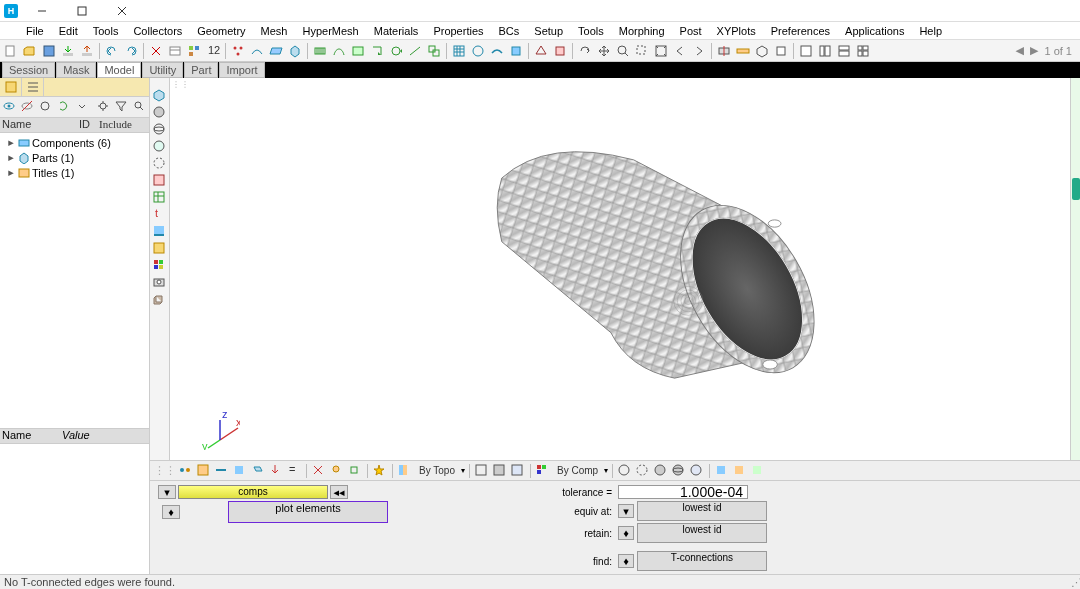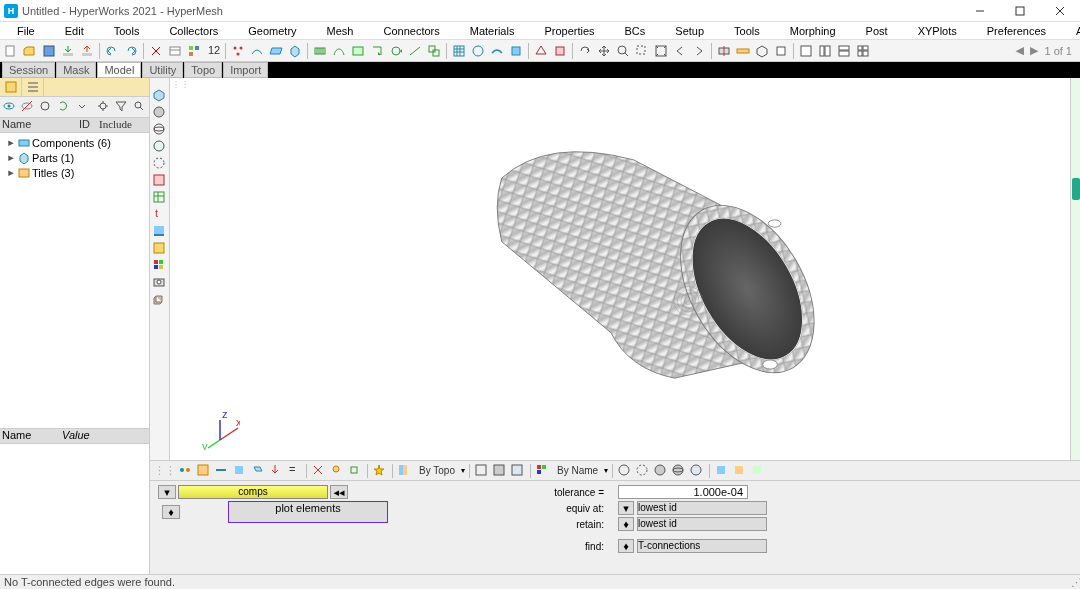--- a/index.html
+++ b/index.html
@@ -3,21 +3,21 @@
 <meta charset="utf-8">
 <style>
 * { box-sizing: border-box; margin: 0; padding: 0; font-family: "Segoe UI", Tahoma, sans-serif; font-size: 11px; }
 body { background: #f0f0f0; width: 1080px; height: 589px; overflow: hidden; display: flex; flex-direction: column; }
 
 .titlebar { background: #fff; height: 22px; display: flex; align-items: center; padding-left: 4px; border-bottom: 1px solid #ddd; }
 .titlebar .app-icon { width: 14px; height: 14px; margin-right: 4px; background: #00a0e0; border-radius: 2px; display:flex; align-items:center; justify-content:center; color:#fff; font-size:9px; font-weight:bold;}
 .titlebar .title { color: #555; flex: 1; }
 .titlebar .winbtn { width: 40px; height: 22px; display: flex; align-items: center; justify-content: center; color: #333; }
 
-.menubar { background: #fff; height: 18px; display: flex; align-items: center; gap: 20px; padding-left: 12px; border-bottom: 1px solid #ddd; }
+.menubar { background: #fff; height: 18px; display: flex; align-items: center; gap: 5px; padding-left: 21px; border-bottom: 1px solid #ddd; }
 .menubar span { padding: 1px 5px; cursor: default; }
 
 .toolbar { background: #f4f4f4; height: 22px; display: flex; align-items: center; padding-left: 2px; gap: 1px; border-bottom: 1px solid #ccc; overflow:hidden;}
 .toolbar .tb-icon { width: 18px; height: 18px; border: 1px solid transparent; border-radius: 2px; display: inline-flex; align-items: center; justify-content: center; cursor: pointer; }
 .toolbar .sep { width: 1px; height: 16px; background: #bbb; margin: 0 2px; }
 .toolbar .right { margin-left: auto; padding-right: 8px; color:#888; display:flex; align-items:center; gap:6px;}
 
 .tabbar { background: #000000; height: 16px; display: flex; align-items: center; padding-left: 2px; font-size: 10px; color:#555; }
 .tabbar .tab { padding: 1px 6px; border: 1px solid #bbb; background: #ddd; margin-right: 1px; cursor:pointer;}
 .tabbar .tab.active { background: #fff; }
@@ -61,42 +61,41 @@
 .panel-right { width: 200px; padding:4px 4px 4px 0; display:flex; flex-direction:column; gap:1px;}
 .comps-caret { width:18px; height:14px; background:#ddd; border:1px solid #999; display:inline-flex; align-items:center; justify-content:center; margin-right:2px;}
 .comps-btn { display:inline-block; width:150px; height:14px; background: linear-gradient(#ffff80,#e0e040); border:1px solid #888; text-align:center; font-size:10px;}
 .seek-btn { width:18px; height:14px; background:#ddd; border:1px solid #999; display:inline-flex; align-items:center; justify-content:center;}
 .panel-row { margin-top: 8px; font-size:10px; display:flex; align-items:center;}
 .panel-row label { width:60px; color:#333;}
 .panel-row .swbtn { width:18px; height:14px; background:#ddd; border:1px solid #999; display:inline-flex; align-items:center; justify-content:center; margin:0 4px;}
 .panel-row .valbtn { flex:0 0 160px; height:22px; background:#ddd; border:1px solid #6d28d9; text-align:center;margin-left:44px;}
 
 .mid-row { display:flex; align-items:center; margin-bottom:2px;}
-.mid-row .mlab { width:80px; text-align:right; padding-right:14px; font-size:10px;}
-.mid-row .mfld { width:130px; height:14px; background:#fff; border:1px solid #999; text-align:right; padding-right:4px; font-size:11px;}
+.mid-row .mlab { width:80px; text-align:right; padding-right:6px; font-size:10px;}
+.mid-row .mfld { width:130px; height:14px; background:#fff; border:1px solid #999; text-align:right; padding-right:4px; font-size:14px;}
 .mid-row .mcar { width:16px; height:14px; background:#ddd; border:1px solid #999; display:inline-flex; align-items:center; justify-content:center; margin-right:3px;}
-.mid-row .mval { width:130px; height:14px; background:#ddd; border:1px solid #999; font-size:10px;}
+.mid-row .mval { width:130px; height:20px; background:#ddd; border:1px solid #999; text-align:center; font-size:10px;}
 
 .act-btn { height:13px; border:1px solid #2a6; background:#6bc76b; text-align:center; font-size:10px; color:#052; cursor:pointer;}
 .act-btn.red { background:#d97070; border-color:#a33; color:#400;}
 
 .statusbar { height: 15px; background:#efefef; border-top:1px solid #ccc; display:flex; align-items:center; padding-left:4px; font-size:10px; color:#444;}
 .statusbar .spacer { margin-left:auto; padding-right:8px;}
 
 .ic-svg { width:14px; height:14px; }
 
 .right-scroll { width:10px; background:#e9f9e9; border-left:1px solid #ccc; display:flex; flex-direction:column;}
 .right-scroll .thumb { width:8px; height:22px; background:#2a8; margin:100px auto 0; border-radius:2px;}
 </style>
 </head>
 <body>
 
 <div class="titlebar">
   <div class="app-icon">H</div>
-  <div class="title">Untitled - HyperWorks 2021 - HyperMesh</div>
   <div class="winbtn">
     <svg width="10" height="10">
         <line x1="1" y1="5" x2="9" y2="5" stroke="#333"></line>
       </svg>
   </div>
   <div class="winbtn">
     <svg width="10" height="10">
         <rect x="1" y="1" width="8" height="8" fill="none" stroke="#333"></rect>
       </svg>
   </div>
@@ -108,21 +107,21 @@
   </div>
 </div>
 
 <div class="menubar">
   <span>File</span>
   <span>Edit</span>
   <span>Tools</span>
   <span>Collectors</span>
   <span>Geometry</span>
   <span>Mesh</span>
-  <span>Connectors</span>
+  <span>HyperMesh</span>
   <span>Materials</span>
   <span>Properties</span>
   <span>BCs</span>
   <span>Setup</span>
   <span>Tools</span>
   <span>Morphing</span>
   <span>Post</span>
   <span>XYPlots</span>
   <span>Preferences</span>
   <span>Applications</span>
@@ -391,21 +390,21 @@
     <span>▶</span>
     <span>1 of 1</span>
   </div>
 </div>
 
 <div class="tabbar">
   <div class="tab">Session</div>
   <div class="tab">Mask</div>
   <div class="tab active">Model</div>
   <div class="tab">Utility</div>
-  <div class="tab">Topo</div>
+  <div class="tab">Part</div>
   <div class="tab">Import</div>
 </div>
 
 <div class="main">
 
   <div class="sidebar">
     <div class="sb-tabs">
       <div class="sb-tab-ic">
           <svg width="14" height="14">
             <rect x="2" y="2" width="10" height="10" fill="#f7d774" stroke="#b80"></rect>
@@ -468,21 +467,21 @@
         <svg width="12" height="12">
             <path d="M2 4 L6 1 L10 4 L10 9 L6 12 L2 9 Z" fill="#bde" stroke="#28a"></path>
           </svg>
         <span>Parts (1)</span>
       </div>
       <div class="node">
         <span class="bullet">▸</span>
         <svg width="12" height="12">
             <rect x="1" y="2" width="10" height="8" fill="#fc8" stroke="#b80"></rect>
           </svg>
-        <span>Titles (3)</span>
+        <span>Titles (1)</span>
       </div>
     </div>
     <div class="sb-props-head">
       <div class="c1">Name</div>
       <div class="c2">Value</div>
     </div>
     <div class="sb-props"></div>
   </div>
 
   <div class="canvas-area">
@@ -657,21 +656,21 @@
           </svg></div>
       <div class="bt-ic"><svg width="14" height="14">
             <rect x="2" y="2" width="10" height="10" fill="#cdf" stroke="#555" fill-opacity="0.5"></rect>
           </svg></div>
       <div class="sep2"></div>
       <div class="bt-ic"><svg width="14" height="14">
             <rect x="2" y="2" width="4" height="4" fill="#c33"></rect>
             <rect x="7" y="2" width="4" height="4" fill="#3c3"></rect>
             <rect x="2" y="7" width="4" height="4" fill="#33c"></rect>
           </svg></div>
-      <span class="tx">By Name</span>
+      <span class="tx">By Comp</span>
       <span style="font-size:8px;">▾</span>
       <div class="sep2"></div>
       <div class="bt-ic"><svg width="14" height="14">
             <circle cx="7" cy="7" r="5" fill="none" stroke="#555"></circle>
           </svg></div>
       <div class="bt-ic"><svg width="14" height="14">
             <circle cx="7" cy="7" r="5" fill="none" stroke="#555" stroke-dasharray="2"></circle>
           </svg></div>
       <div class="bt-ic"><svg width="14" height="14">
             <circle cx="7" cy="7" r="5" fill="#ccc" stroke="#555"></circle>

